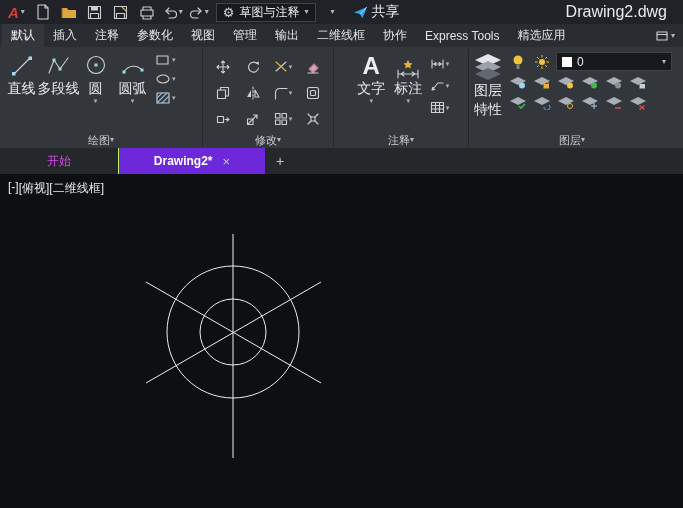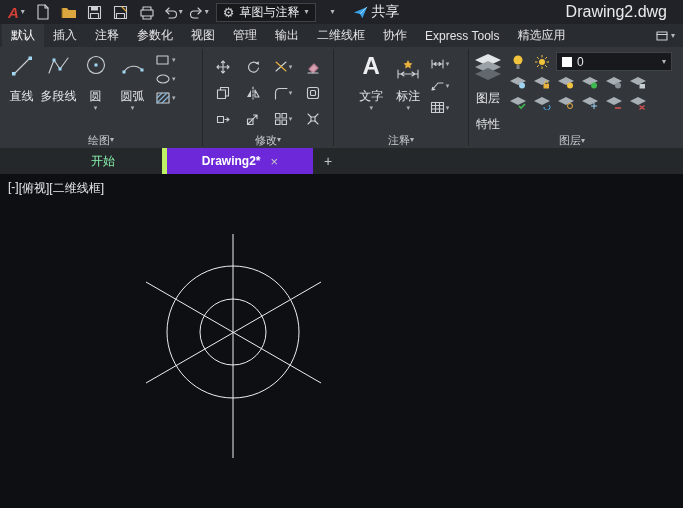--- a/index.html
+++ b/index.html
@@ -26,38 +26,38 @@
   .rtab.active{background:#33373c;color:#ffffff;}
   .ribbon-toggle{margin-left:auto;display:flex;align-items:center;gap:3px;padding:0 8px;cursor:pointer;}
 
   
   .ribbon{height:101px;background:#33373c;display:flex;flex:none;}
   .panel{display:flex;flex-direction:column;flex:none;}
   .pc{flex:1;display:flex;padding:3px 3px 0 3px;}
   .plabel{height:16px;display:flex;align-items:center;justify-content:center;font-size:11px;color:#c9cccf;cursor:pointer;}
   .pdiv{width:1px;background:#24272a;margin:2px 0;flex:none;}
   .big-btn{width:37px;display:flex;flex-direction:column;align-items:center;padding-top:3px;cursor:pointer;border-radius:2px;}
-  .blabel{font-size:12px;color:#e6e8ea;white-space:nowrap;margin-top:9px;}
+  .blabel{font-size:14px;color:#e6e8ea;white-space:nowrap;margin-top:1px;}
   .bcaret{font-size:7px;color:#aeb2b6;line-height:6px;}
   .sirow{display:flex;align-items:center;gap:1px;height:19px;cursor:pointer;}
   .sicaret{font-size:7px;color:#aeb2b6;}
   .mgrid{display:grid;grid-template-columns:repeat(4,30px);grid-auto-rows:26px;align-items:center;justify-items:center;padding-top:4px;}
   .mcell{display:flex;align-items:center;gap:1px;cursor:pointer;}
   .acol{display:flex;flex-direction:column;justify-content:flex-start;gap:3px;padding-top:4px;margin-left:3px;}
   .layers-right{display:flex;flex-direction:column;gap:3px;padding-top:2px;margin-left:4px;}
   .lrow{display:flex;align-items:center;gap:4px;}
   .layer-combo{display:flex;align-items:center;gap:5px;background:#17191c;border:1px solid #3e4348;height:17px;padding:0 5px;width:104px;cursor:pointer;}
   .swatch{width:10px;height:10px;background:#ffffff;flex:none;}
   .combo-val{color:#e6e8ea;font-size:12px;flex:1;}
   .licon{display:flex;align-items:center;justify-content:center;width:20px;height:17px;cursor:pointer;}
 
   
   .filetabs{height:26px;background:#25282b;display:flex;align-items:stretch;flex:none;}
   .ftab{display:flex;align-items:center;justify-content:center;font-size:12px;cursor:pointer;}
-  .ftab.start{width:118px;color:#86efac;border-right:5px solid #bef264;padding-left:44px;}
+  .ftab.start{width:118px;color:#d946ef;border-right:1px solid #bef264;}
   .ftab.activef{width:146px;background:#6d28d9;color:#ffffff;font-weight:bold;gap:10px;}
   .ftab-close{color:#c4c8cb;font-weight:normal;font-size:13px;cursor:pointer;}
   .newtab{width:30px;display:flex;align-items:center;justify-content:center;color:#c4c8cb;font-size:14px;cursor:pointer;}
 
   
   .canvas{flex:1;position:relative;cursor:crosshair;}
   #drawing-svg{position:absolute;inset:0;}
   #drawing-svg *{fill:none;stroke:inherit;stroke-width:1;}
   .vp-label{position:absolute;top:6px;left:8px;font-size:12px;color:#e8eaec;display:flex;gap:0;cursor:pointer;}
 </style>

